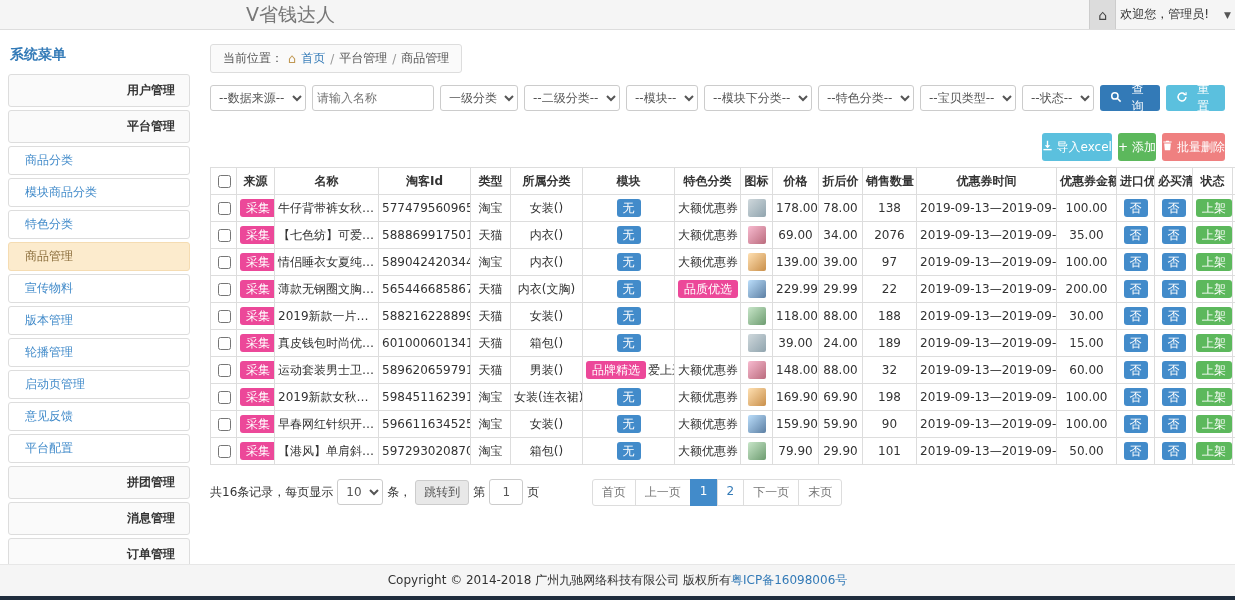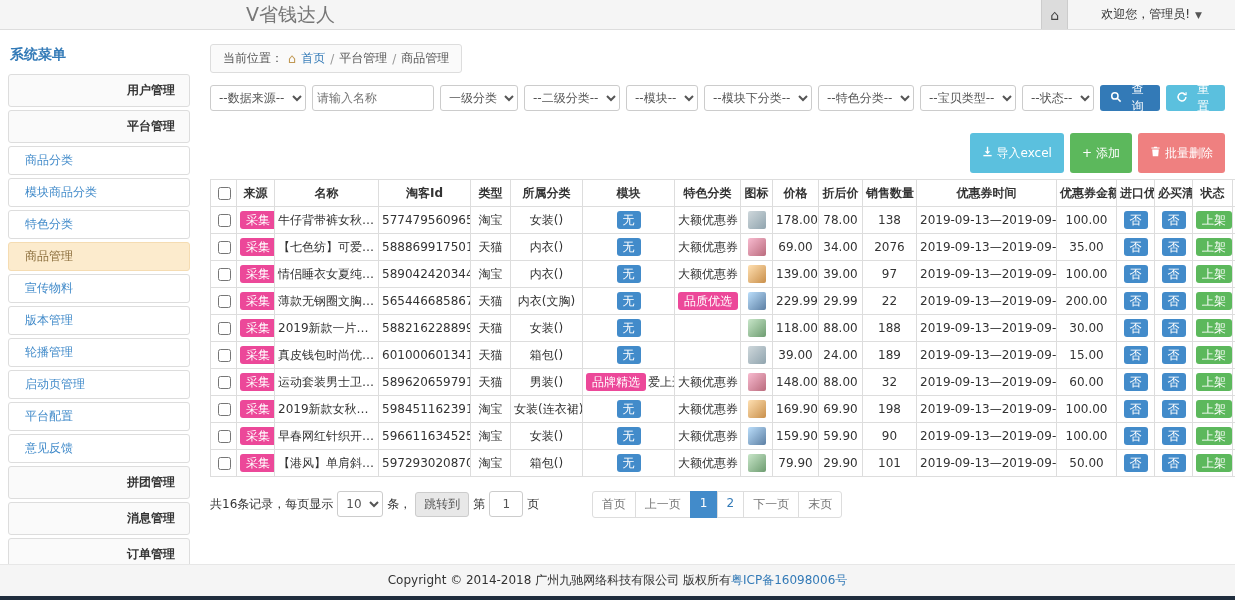--- a/index.html
+++ b/index.html
@@ -7,21 +7,21 @@
   body {
     width:1235px; height:600px; overflow:hidden; position:relative;
     font-family:"DejaVu Sans","Liberation Sans",sans-serif;
     font-size:12px; color:#333; background:#fff;
   }
   
   .topbar { height:30px; background:#f5f5f5; border-bottom:1px solid #ddd; display:flex; align-items:center; }
   .brand { margin-left:246px; font-size:19px; color:#777; }
   .top-right { margin-left:auto; display:flex; align-items:stretch; height:100%; }
   .home-box { width:27px; background:#dcdcdc; border-left:1px solid #ccc; border-right:1px solid #ccc; display:flex; align-items:center; justify-content:center; cursor:pointer; color:#444; font-size:14px; }
-  .welcome { display:flex; align-items:center; gap:5px; padding:0 33px; cursor:pointer; color:#333; }
+  .welcome { display:flex; align-items:center; gap:15px; padding:0 4px; cursor:pointer; color:#333; }
   .caret { font-size:9px; color:#555; }
   
   .layout { display:flex; align-items:flex-start; }
   
   .sidebar { width:182px; margin:8px 0 0 8px; flex:none; }
   .side-title { color:#337ab7; font-weight:bold; font-size:14px; padding:8px 2px 10px 2px; }
   .side-box { border:1px solid #ddd; border-radius:3px; margin-bottom:3px; padding:6px 14px; cursor:pointer; }
   .main-item { background:#fafafa; font-weight:bold; color:#333; padding:7px 14px;text-align:right; }
   .sub-item { background:#fff; color:#428bca; padding:5px 16px; }
   .sub-item.active { background:#fcebcd; border-color:#f5dcb2; color:#8a6d3b; }
@@ -35,21 +35,21 @@
   .filter-bar { display:flex; align-items:center; gap:6px; margin-bottom:22px; flex-wrap:nowrap; }
   select.filter-select, .filter-input, .per-page-select, .page-input {
     height:26px; border:1px solid #ccc; border-radius:3px; background:#fff; color:#555; font-size:12px; font-family:inherit; padding:2px 4px;
   }
   .filter-input { width:122px; }
   .btn { height:26px; border:none; border-radius:3px; color:#fff; font-size:12px; font-family:inherit; padding:0 10px; display:inline-flex; align-items:center; gap:4px; cursor:pointer; }
   .btn-query { background:#337ab7; }
   .btn-reset { background:#5bc0de; }
   
   .toolbar { display:flex; justify-content:flex-end; gap:6px; margin-bottom:6px; }
-  .btn-sm { height:40px; padding:0 12px; }
+  .btn-sm { height:28px; padding:0 0; }
   .btn-import { background:#5bc0de; }
   .btn-add { background:#5cb85c; }
   .btn-batch { background:#ef8080; }
   
   table.grid { width:100%; border-collapse:collapse; table-layout:fixed; }
   .grid th, .grid td { border:1px solid #ddd; padding:3px 3px; text-align:center; height:27px; overflow:hidden; white-space:nowrap; }
   .grid th { font-weight:bold; background:#fff; }
   .grid th.th-ops { color:#337ab7; }
   .name-cell { text-align:left !important; text-overflow:ellipsis; }
   .c1{width:26px}.c2{width:38px}.c3{width:104px}.c4{width:92px}.c5{width:40px}.c6{width:72px}
@@ -105,22 +105,22 @@
     <div class="side-box main-item">平台管理</div>
     <div id="submenu">
         <div class="side-box sub-item">商品分类</div>
         <div class="side-box sub-item">模块商品分类</div>
         <div class="side-box sub-item">特色分类</div>
         <div class="side-box sub-item active">商品管理</div>
         <div class="side-box sub-item">宣传物料</div>
         <div class="side-box sub-item">版本管理</div>
         <div class="side-box sub-item">轮播管理</div>
         <div class="side-box sub-item">启动页管理</div>
+        <div class="side-box sub-item">意见反馈</div>
         <div class="side-box sub-item">平台配置</div>
-        <div class="side-box sub-item">意见反馈</div>
       </div>
     <div id="sidebar-bottom">
         <div class="side-box main-item">拼团管理</div>
         <div class="side-box main-item">消息管理</div>
         <div class="side-box main-item">订单管理</div>
       </div>
 
   </aside>
 
   <main class="main">

